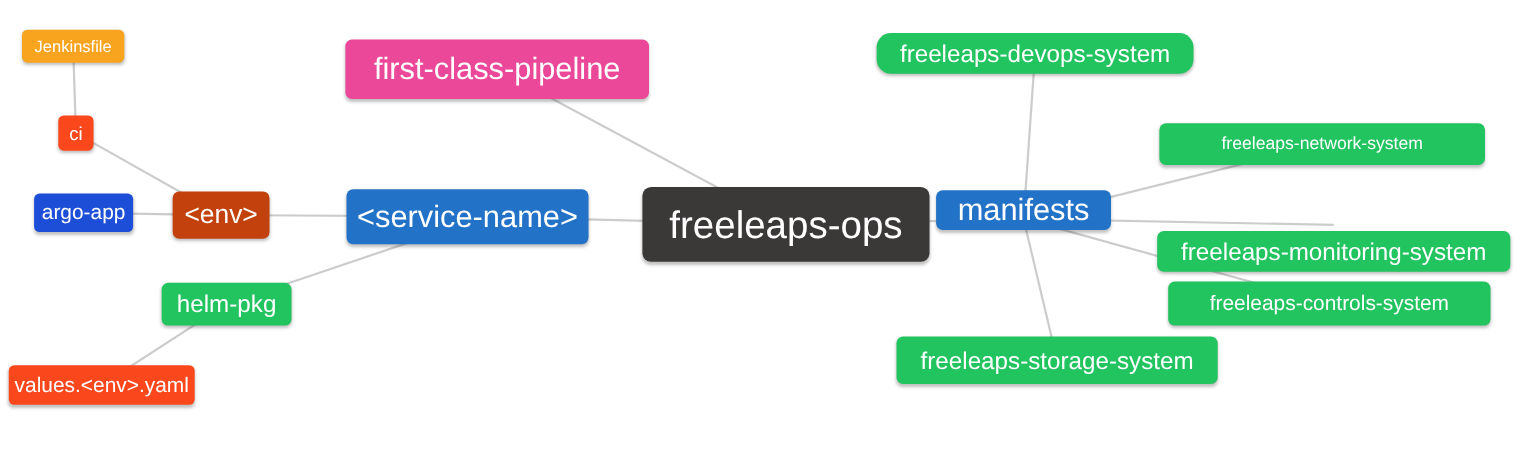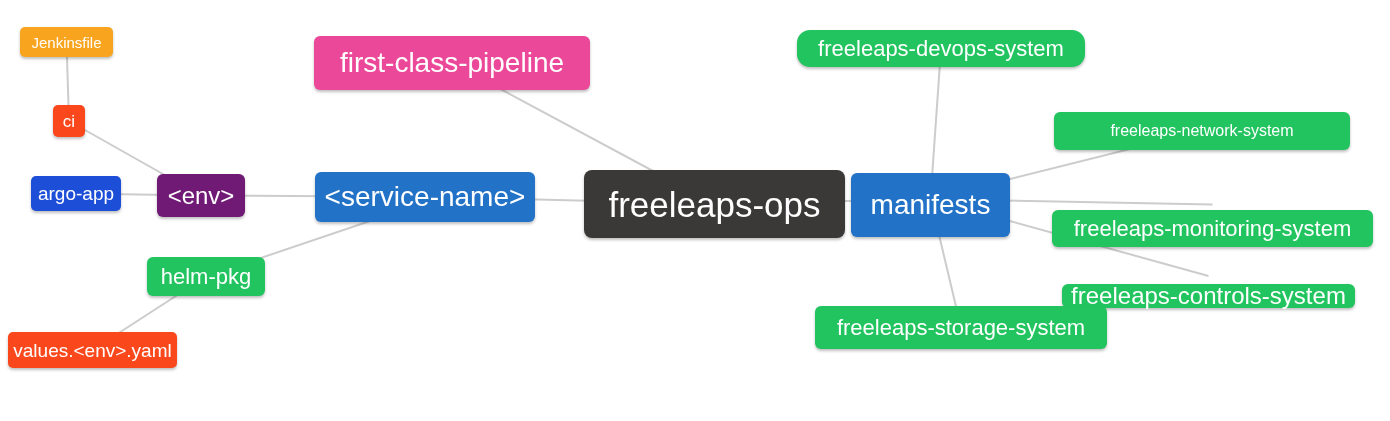--- a/index.html
+++ b/index.html
@@ -32,31 +32,31 @@
     border-radius: 6px;
     box-shadow: 0 2px 3px rgba(0,0,0,0.25);
     cursor: pointer;
     line-height: 1;
     user-select: none;
   }
   
   .n-root       { left: 584px;  top: 170px; width: 261px; height: 68px; font-size: 35px; border-radius: 8px; }
   .n-fcp        { left: 314px;  top: 36px;  width: 276px; height: 54px; font-size: 28px; }
   .n-svc        { left: 315px;  top: 172px; width: 220px; height: 50px; font-size: 28px; }
-  .n-manifests  { left: 851px;  top: 173px; width: 159px; height: 64px; font-size: 28px; }
+  .n-manifests  { left: 851px;  top: 173px; width: 159px; height: 36px; font-size: 28px; }
   .n-env        { left: 157px;  top: 174px; width: 88px;  height: 43px; font-size: 24px; }
   .n-helm       { left: 147px;  top: 257px; width: 118px; height: 39px; font-size: 22px; }
   .n-ci         { left: 53px;   top: 105px; width: 32px;  height: 32px; font-size: 17px; border-radius: 5px; }
   .n-argo       { left: 31px;   top: 176px; width: 90px;  height: 35px; font-size: 19px; border-radius: 5px; }
   .n-jenkins    { left: 20px;   top: 27px;  width: 93px;  height: 30px; font-size: 15px; border-radius: 5px; }
   .n-values     { left: 8px;    top: 332px; width: 169px; height: 36px; font-size: 19px; border-radius: 5px; }
   .n-devops     { left: 797px;  top: 30px;  width: 288px; height: 37px; font-size: 22px; }
   .n-network    { left: 1054px; top: 112px; width: 296px; height: 38px; font-size: 16px; }
   .n-monitoring { left: 1052px; top: 186px; width: 321px; height: 37px; font-size: 22px; margin-top: 24px; }
-  .n-controls   { left: 1062px; top: 256px; width: 293px; height: 24px; font-size: 24px; margin-top: 28px; }
+  .n-controls   { left: 1062px; top: 256px; width: 293px; height: 40px; font-size: 19px; }
   .n-storage    { left: 815px;  top: 306px; width: 292px; height: 43px; font-size: 22px; }
 </style>
 </head>
 <body>
 
 <div class="canvas">
   <svg id="edges" class="edges" width="1390" height="421">
       <line x1="714.5" y1="204" x2="452" y2="63" stroke="#cccccc" stroke-width="2"></line>
       <line x1="714.5" y1="204" x2="441" y2="197" stroke="#cccccc" stroke-width="2"></line>
       <line x1="714.5" y1="204" x2="930.5" y2="199" stroke="#cccccc" stroke-width="2"></line>
@@ -70,21 +70,21 @@
       <line x1="930.5" y1="199" x2="1202" y2="131" stroke="#cccccc" stroke-width="2"></line>
       <line x1="930.5" y1="199" x2="1212.5" y2="204.5" stroke="#cccccc" stroke-width="2"></line>
       <line x1="930.5" y1="199" x2="1208.5" y2="276" stroke="#cccccc" stroke-width="2"></line>
       <line x1="930.5" y1="199" x2="961" y2="327.5" stroke="#cccccc" stroke-width="2"></line>
     </svg>
 
   <div class="node n-root" style="background: rgb(59, 56, 56); color: rgb(255, 255, 255);">freeleaps-ops</div>
   <div class="node n-fcp" style="background: #ec4899; color: rgb(255, 255, 255);">first-class-pipeline</div>
   <div class="node n-svc" style="background: rgb(34, 114, 200); color: rgb(255, 255, 255);">&lt;service-name&gt;</div>
   <div class="node n-manifests" style="background: rgb(34, 114, 200); color: rgb(255, 255, 255);">manifests</div>
-  <div class="node n-env" style="background: #701a75; color: rgb(255, 255, 255);">&lt;env&gt;</div>
+  <div class="node n-env" style="background: #c2410c; color: rgb(255, 255, 255);">&lt;env&gt;</div>
   <div class="node n-helm" style="background: rgb(33, 196, 94); color: rgb(255, 255, 255);">helm-pkg</div>
   <div class="node n-ci" style="background: rgb(250, 72, 28); color: rgb(255, 255, 255);">ci</div>
   <div class="node n-argo" style="background: #1d4ed8; color: rgb(255, 255, 255);">argo-app</div>
   <div class="node n-jenkins" style="background: rgb(249, 164, 30); color: rgb(255, 255, 255);">Jenkinsfile</div>
   <div class="node n-values" style="background: rgb(250, 72, 28); color: rgb(255, 255, 255);">values.&lt;env&gt;.yaml</div>
   <div class="node n-devops" style="background: rgb(33, 196, 94); color: rgb(255, 255, 255); border-radius: 13px;">freeleaps-devops-system</div>
   <div class="node n-network" style="background: rgb(33, 196, 94); color: rgb(255, 255, 255);">freeleaps-network-system</div>
   <div class="node n-monitoring" style="background: rgb(33, 196, 94); color: rgb(255, 255, 255);">freeleaps-monitoring-system</div>
   <div class="node n-controls" style="background: rgb(33, 196, 94); color: rgb(255, 255, 255);">freeleaps-controls-system</div>
   <div class="node n-storage" style="background: rgb(33, 196, 94); color: rgb(255, 255, 255);">freeleaps-storage-system</div>

